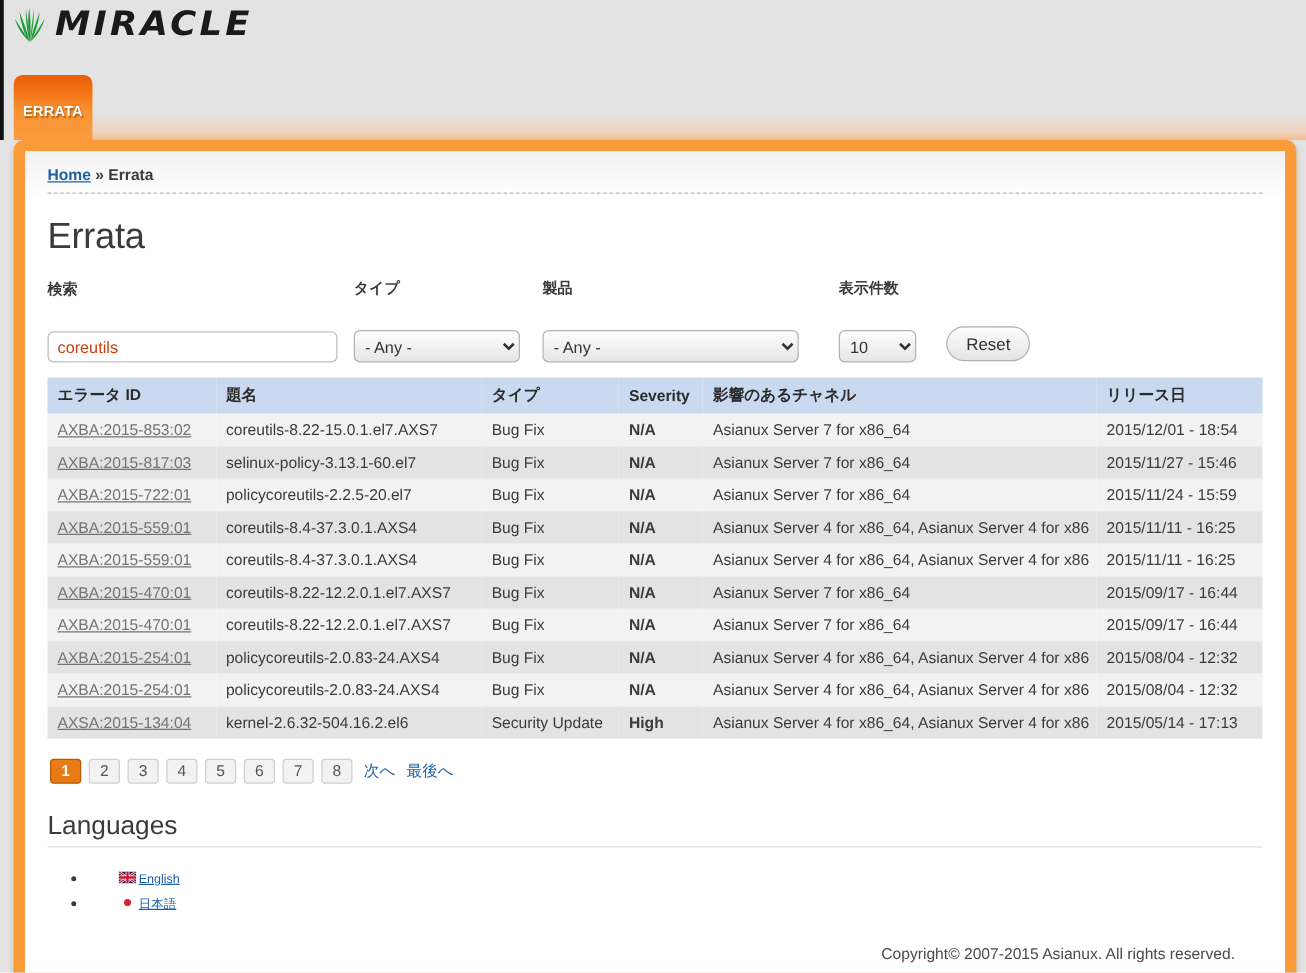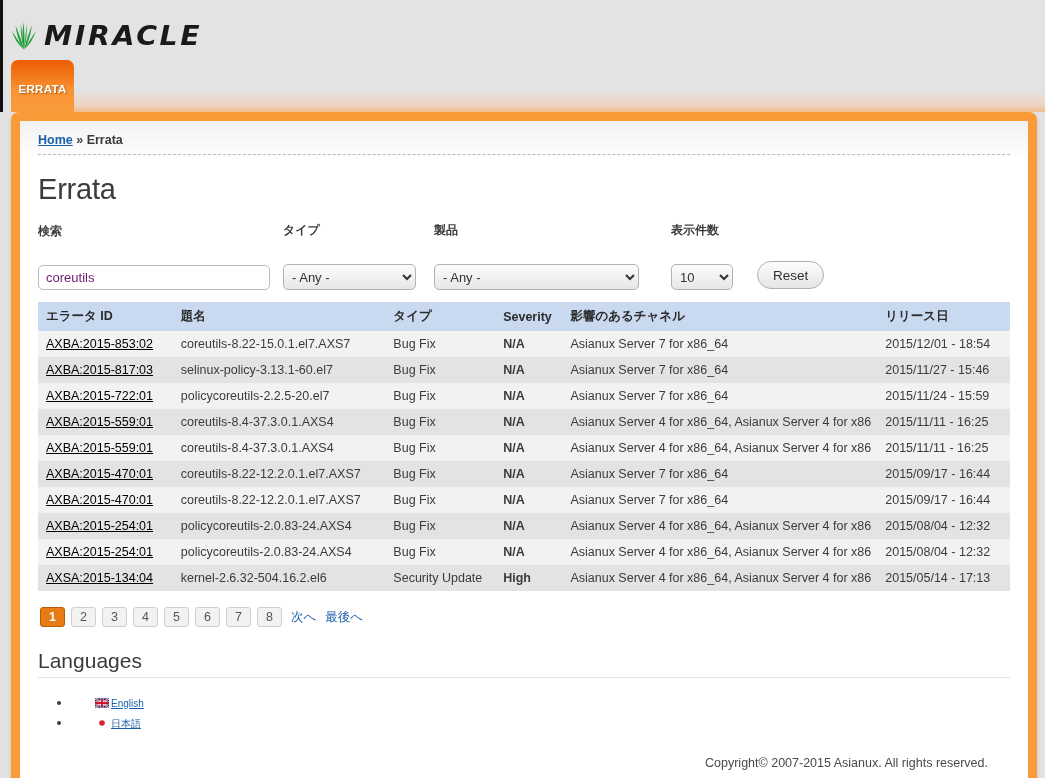--- a/index.html
+++ b/index.html
@@ -19,21 +19,21 @@
   
   .banner {
     position: relative;
     height: 56px;
     background: #e3e3e3;
     border-left: 3px solid #111;
   }
   .logo {
     position: absolute;
     left: 8px;
-    top: 20px;
+    top: 4px;
     display: flex;
     align-items: center;
     gap: 7px;
   }
   .logo-mark {
     width: 26px;
     height: 31px;
     position: relative;
   }
   .logo-text {
@@ -147,21 +147,21 @@
   input.textbox {
     width: 100%;
     height: 25px;
     box-sizing: border-box;
     border: 1px solid #bdbdbd;
     border-radius: 5px;
     background: #fff;
     padding: 11px 7px;
     font-family: "Liberation Sans", sans-serif;
     font-size: 13px;
-    color: #701a75;
+    color: #c2410c;
     outline: none;
   }
   select.dropdown {
     width: 100%;
     height: 26px;
     box-sizing: border-box;
     border: 1px solid #b2b2b2;
     border-radius: 5px;
     background: linear-gradient(to bottom, #fdfdfd, #e6e6e6);
     font-family: "Liberation Sans", sans-serif;
@@ -201,21 +201,21 @@
   }
   table.errata tbody td {
     padding: 6px 6px 6px 8px;
     color: #3b3b3b;
     border: none;
     white-space: nowrap;
   }
   table.errata tbody tr.odd  { background: #f2f2f2; }
   table.errata tbody tr.even { background: #e3e3e3; }
   table.errata tbody td a {
-    color: #000000;
+    color: #737373;
     text-decoration: underline;
   }
   .col-id   { width: 135px; }
   .col-name { width: 218px; }
   .col-type { width: 103px; }
   .col-sev  { width:  58px; font-weight: bold; }
   .col-chan { width: auto;  }
   .col-date { width: 133px; }
 
   

